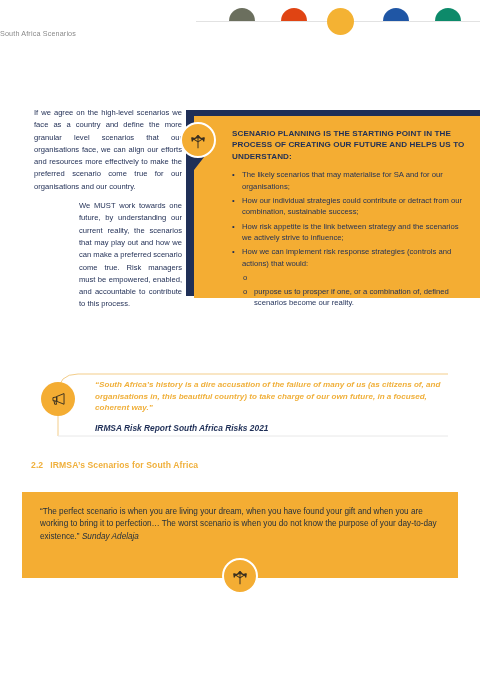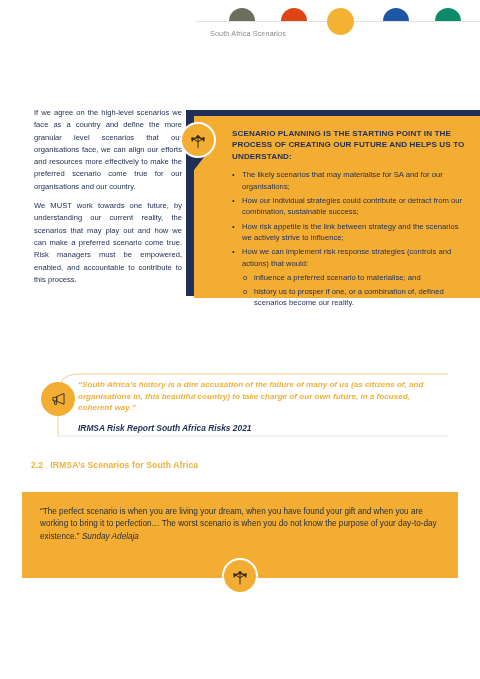--- a/index.html
+++ b/index.html
@@ -39,39 +39,37 @@
     top: 8px;
     width: 27px;
     height: 27px;
     border-radius: 50%;
   }
   .topnav-label {
     position: absolute;
     top: 29px;
     left: 0;
     width: 480px;
-    text-align: center;
     font-size: 7.2px;
     color: #8a8a8a;
     letter-spacing: 0.15px;
-    padding-left: 16px;
   }
 
   
   .left-col {
     position: absolute;
     top: 107px;
     left: 34px;
     width: 148px;
     font-size: 7.6px;
     line-height: 1.62;
     color: #1d2b52;
     text-align: justify;
   }
-  .left-col p + p { margin-top: 7px; }
+  .left-col p + p { margin-top: 7px; margin-left: 45px; }
 
   
   .navy-bar {
     position: absolute;
     top: 110px;
     left: 186px;
     width: 294px;
     height: 186px;
     background: #1f2f57;
   }
@@ -152,21 +150,21 @@
     height: 34px;
     border-radius: 50%;
     background: #f4ad33;
     display: flex;
     align-items: center;
     justify-content: center;
   }
   .quote-text {
     position: absolute;
     top: 379px;
-    left: 78px;
+    left: 95px;
     width: 350px;
     font-size: 8.1px;
     line-height: 1.44;
     font-style: italic;
     font-weight: bold;
     color: #f0b03c;
   }
   .quote-source {
     margin-top: 8px;
     font-size: 8.4px;
@@ -273,25 +271,24 @@
     </div>
 
     <div class="bullet-row">
       <span class="bullet-mark">•</span>
       <span>How we can implement risk response strategies (controls and actions) that would:</span>
     </div>
 
     <div class="sub-list">
       <div class="bullet-row">
         <span class="bullet-mark">o</span>
-        <span>influence a preferred scenario to materialise; and</span>
       </div>
       <div class="bullet-row">
         <span class="bullet-mark">o</span>
-        <span>history us to prosper if one, or a combination of, defined scenarios become our reality.</span>
+        <span>purpose us to prosper if one, or a combination of, defined scenarios become our reality.</span>
       </div>
     </div>
 
   </div>
 </div>
 
 <div class="callout-badge">
   <svg width="22" height="22" viewBox="0 0 24 24">
     <g fill="none" stroke="#3a3020" stroke-width="1.1" stroke-linejoin="round">
       <path d="M12 21 L12 7"></path>

